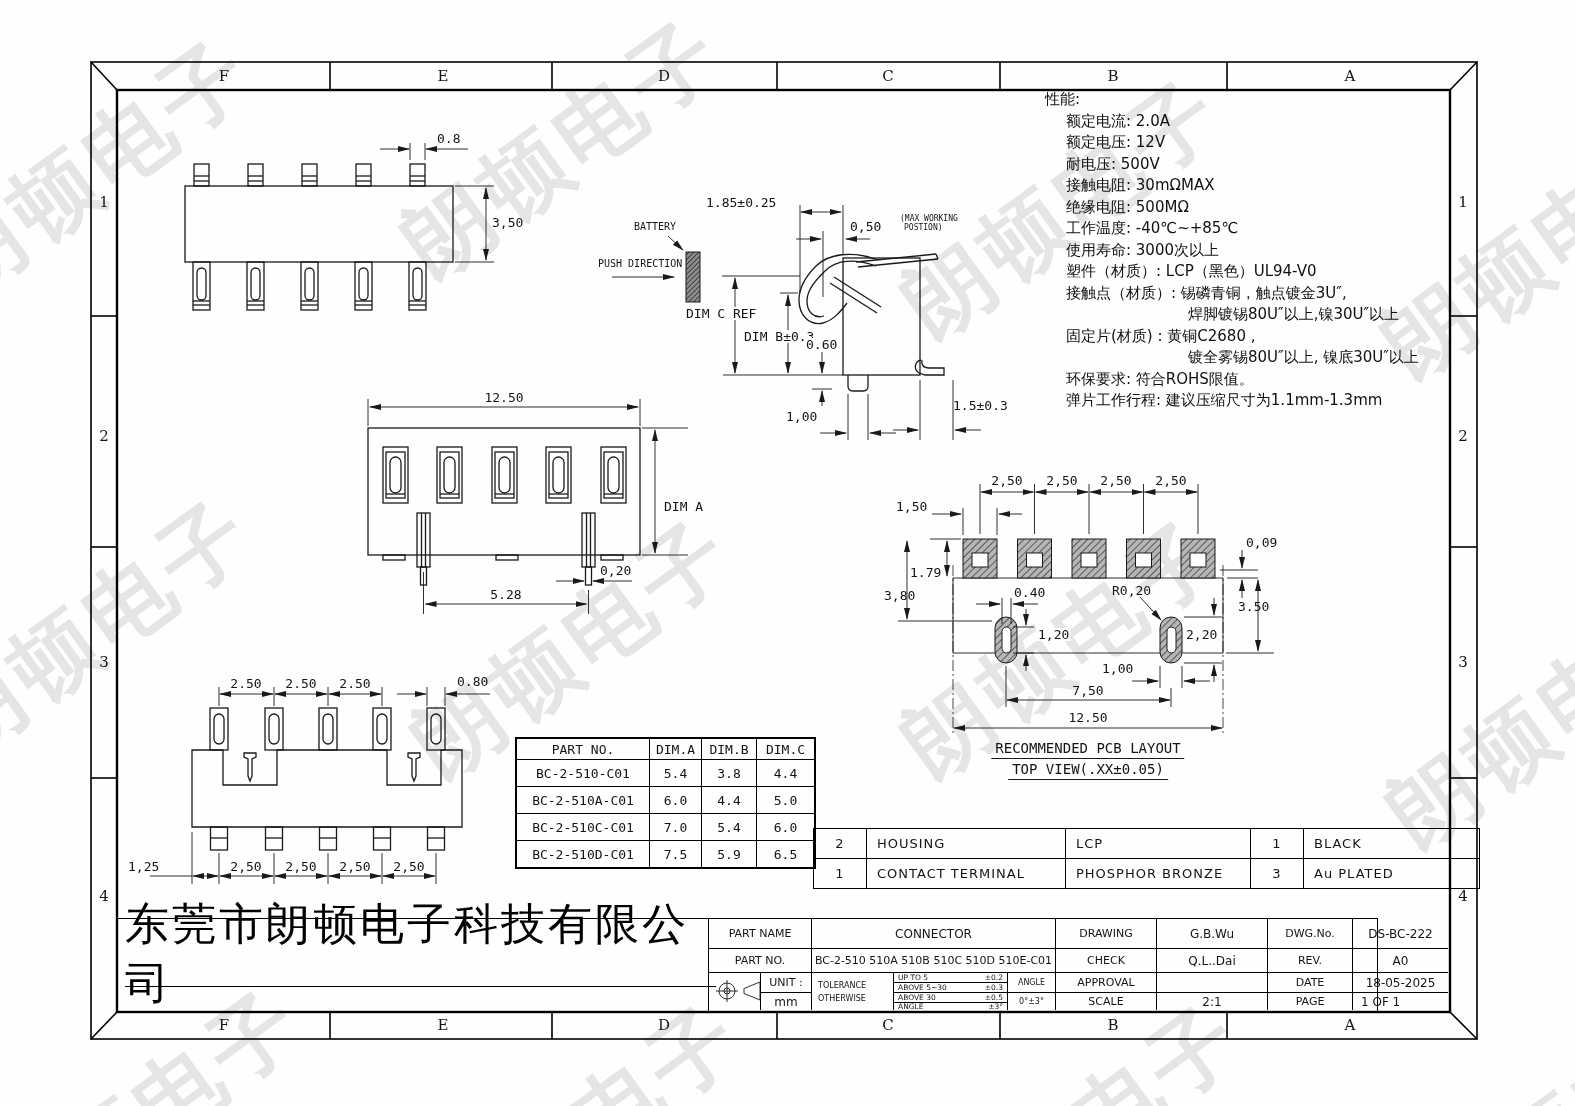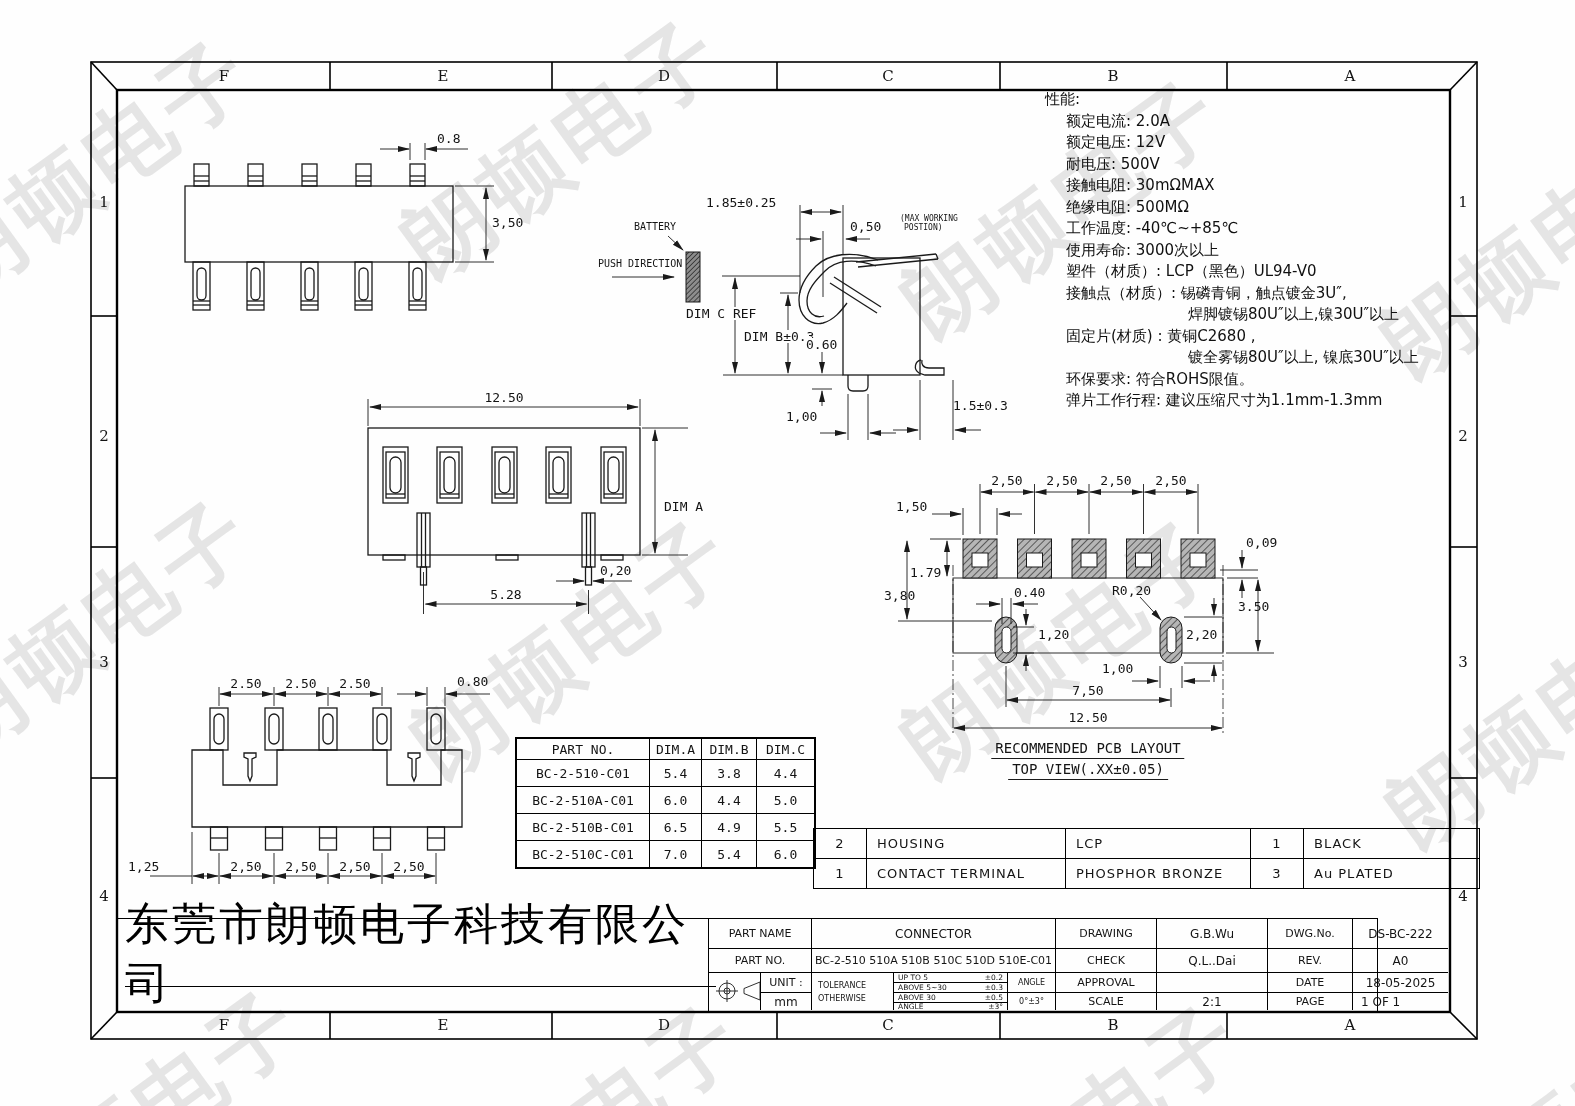--- a/index.html
+++ b/index.html
@@ -481,30 +481,30 @@
           <td>3.8</td>
           <td>4.4</td>
         </tr>
     <tr>
           <td>BC-2-510A-C01</td>
           <td>6.0</td>
           <td>4.4</td>
           <td>5.0</td>
         </tr>
     <tr>
-          <td>BC-2-510B-C01</td>
-          <td>6.5</td>
-          <td>4.9</td>
-          <td>5.5</td>
-        </tr>
-    <tr>
           <td>BC-2-510C-C01</td>
           <td>7.0</td>
           <td>5.4</td>
           <td>6.0</td>
+        </tr>
+    <tr>
+          <td>BC-2-510D-C01</td>
+          <td>7.5</td>
+          <td>5.9</td>
+          <td>6.5</td>
         </tr>
   </tbody>
     </table>
 
   <table class="btab">
     <tbody>
         <tr>
       <td class="c" style="width:52px">2</td>
       <td style="width:188px">HOUSING</td>
       <td style="width:174px">LCP</td>

